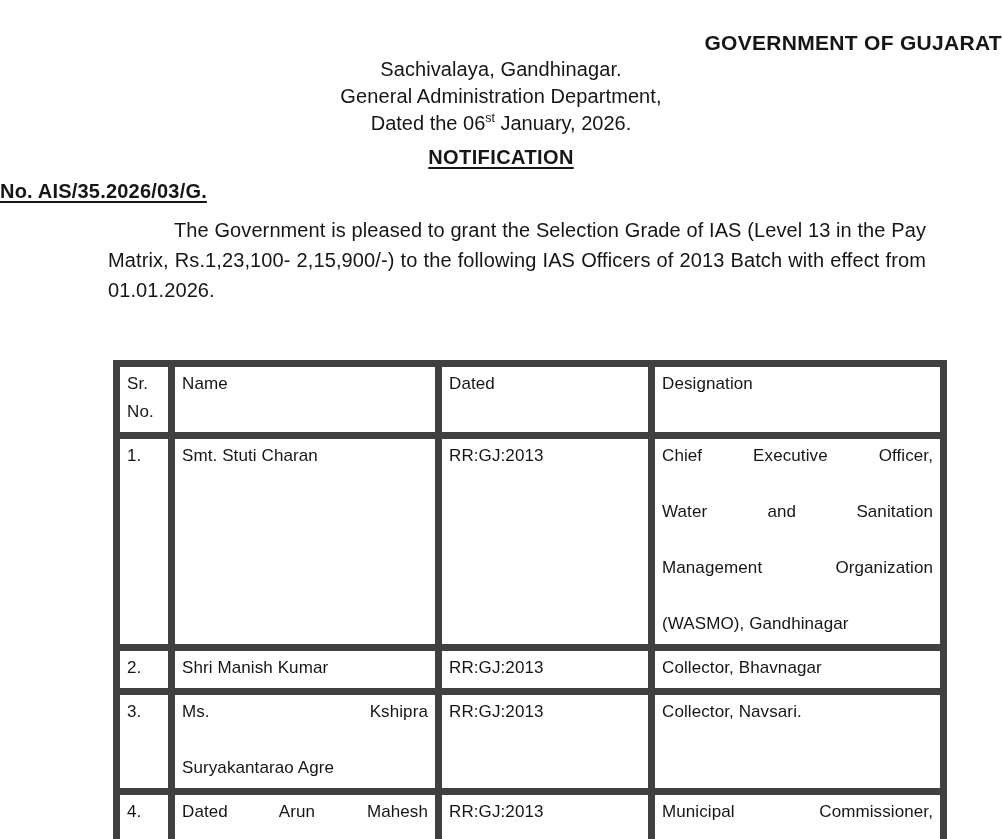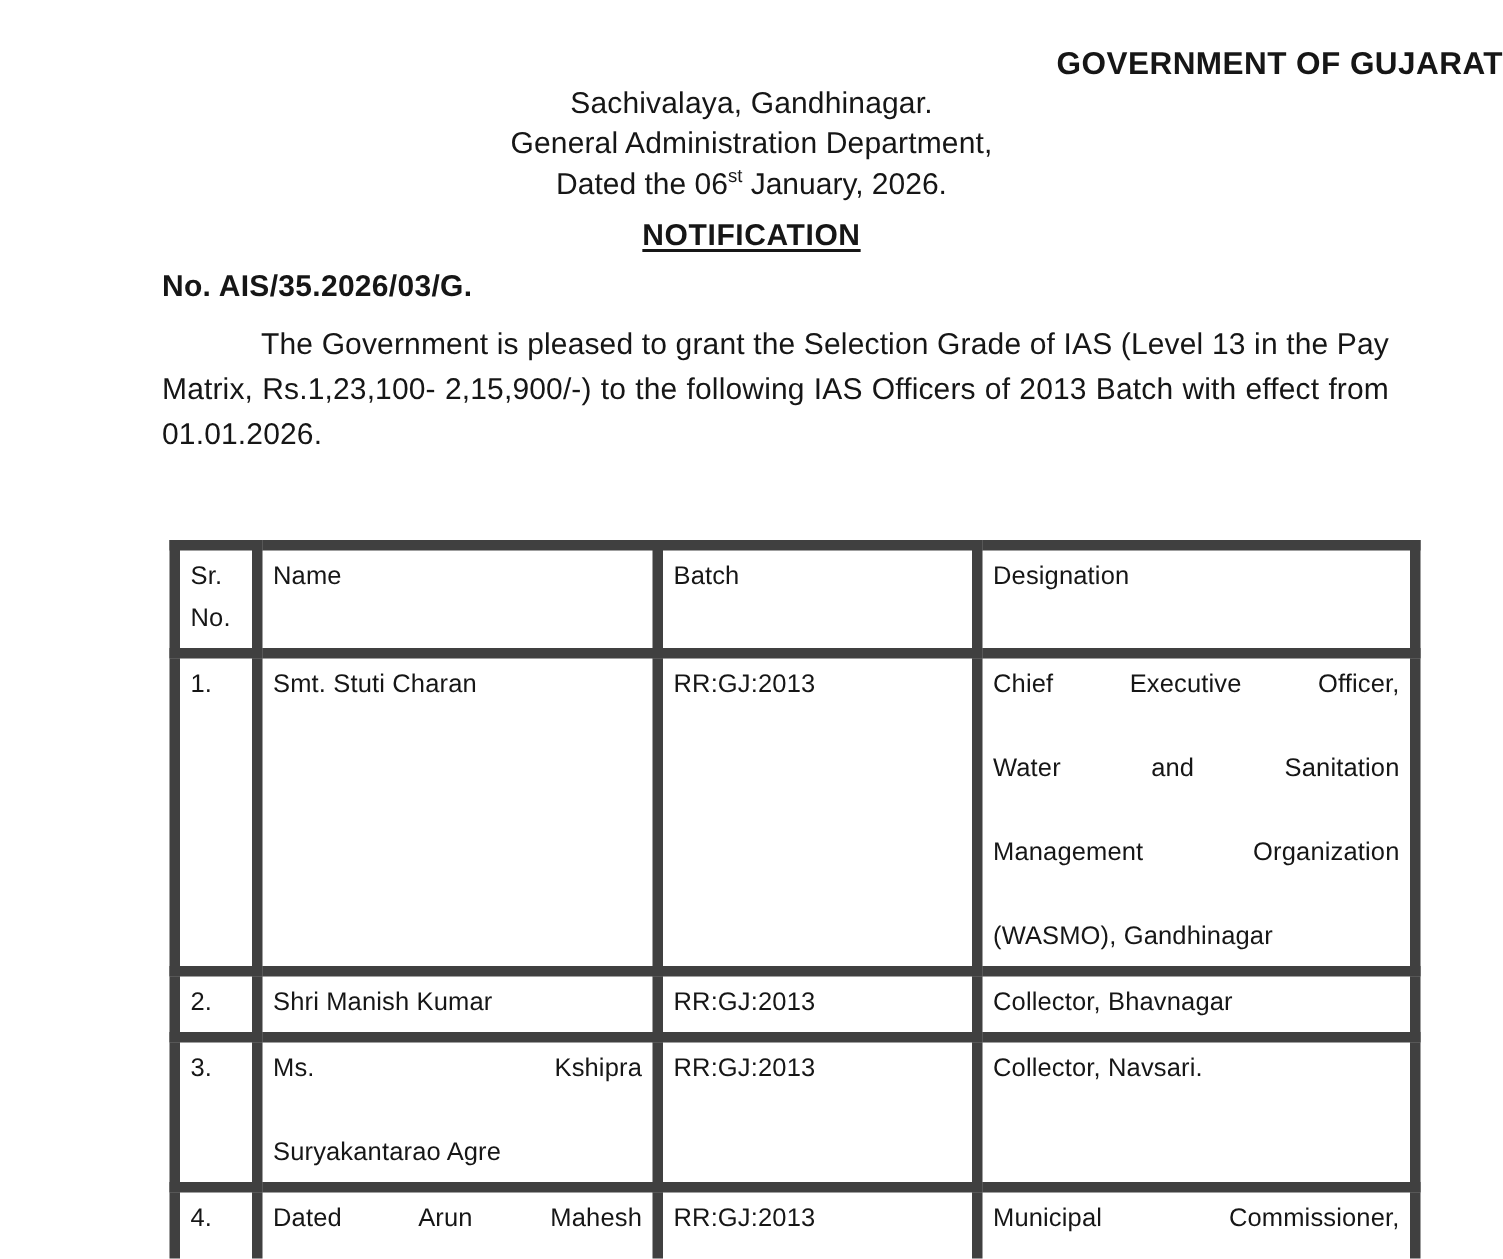--- a/index.html
+++ b/index.html
@@ -56,24 +56,24 @@
     font-weight: bold;
     text-decoration: underline;
     text-underline-offset: 3px;
     margin-top: 9px;
     letter-spacing: 0.4px;
     display: inline-block;
   }
 
   
   .notif-no {
-    margin-left: 108px;
     margin-top: 11px;
     font-size: 20px;
     font-weight: bold;
+    text-decoration: underline;
     text-underline-offset: 3px;
     display: inline-block;
     letter-spacing: 0.2px;
   }
 
   
   .body-para {
     margin: 12px 108px 0 108px;
     width: 818px;
     font-size: 20px;
@@ -166,21 +166,21 @@
           <col class="c-batch">
           <col class="c-desg">
       </colgroup>
       <thead>
         <tr>
           <th class="sr-head">
             <span>Sr.</span><br>
             <span>No.</span>
           </th>
           <th>Name</th>
-          <th>Batch</th>
+          <th>Dated</th>
           <th>Designation</th>
         </tr>
       </thead>
       <tbody>
           <tr>
             <td class="sr-cell">1.</td>
             <td class="just">
               <span class="jline last">Smt. Stuti Charan</span>
             </td>
             <td>RR:GJ:2013</td>

